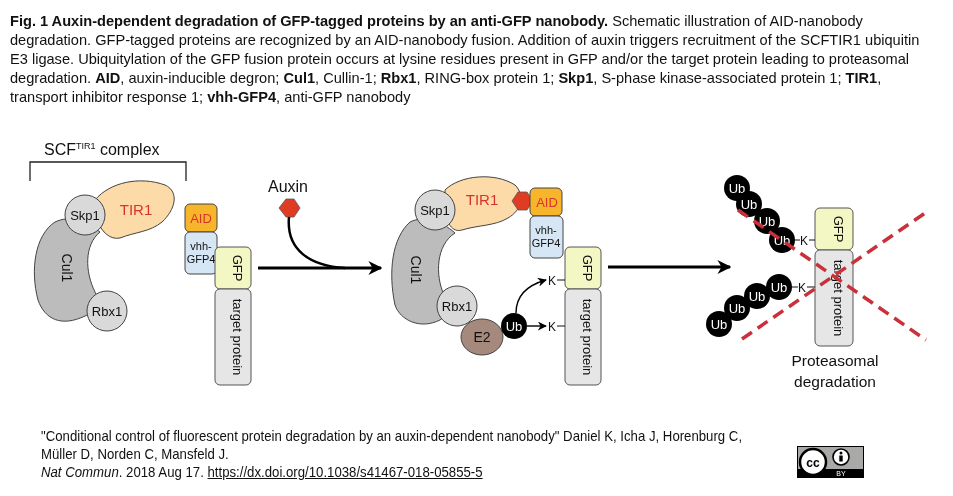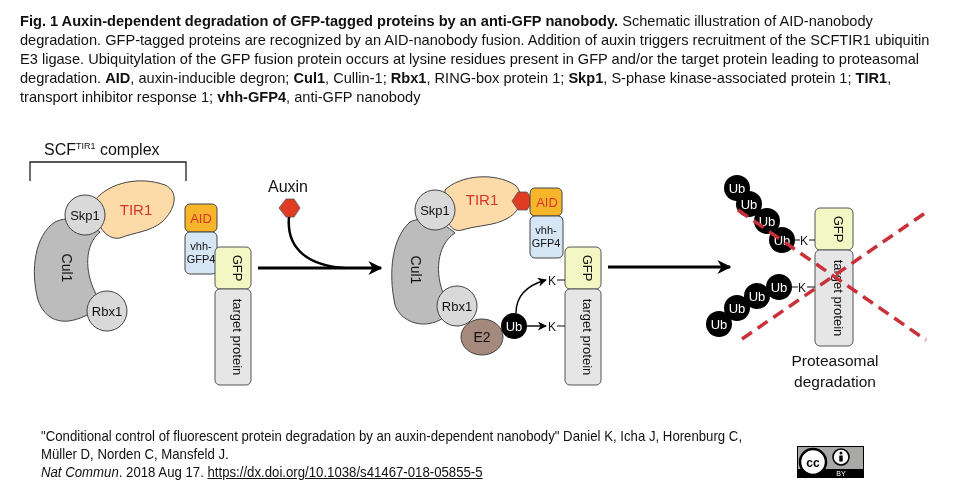--- a/index.html
+++ b/index.html
@@ -1,17 +1,17 @@
 <!DOCTYPE html>
 <html><head>
 <meta charset="utf-8">
 <style>
   html, body { margin:0; padding:0; background:#ffffff; }
   body { width:953px; height:496px; position:relative; overflow:hidden; font-family:"Liberation Sans", sans-serif; color:#111; }
-  #caption { position:absolute; left:20px; top:12px; width:925px; font-size:14.6px; line-height:19px; color:#111; }
+  #caption { position:absolute; left:10px; top:12px; width:925px; font-size:14.6px; line-height:19px; color:#111; }
   #caption b { font-weight:bold; }
   #diagram { position:absolute; left:0; top:0; }
   #citation { position:absolute; left:41px; top:427px; width:860px; font-size:14.2px; line-height:18px; color:#111; font-family:"Liberation Sans", sans-serif; transform:scaleX(0.93); transform-origin:left top; }
   #citation i { font-style:italic; }
   #citation a { color:#111; text-decoration:underline; }
   #cc-badge { position:absolute; left:797px; top:446px; width:67px; height:32px; }
   svg text { font-family:"Liberation Sans", sans-serif; }
 </style>
 </head>
 <body>

